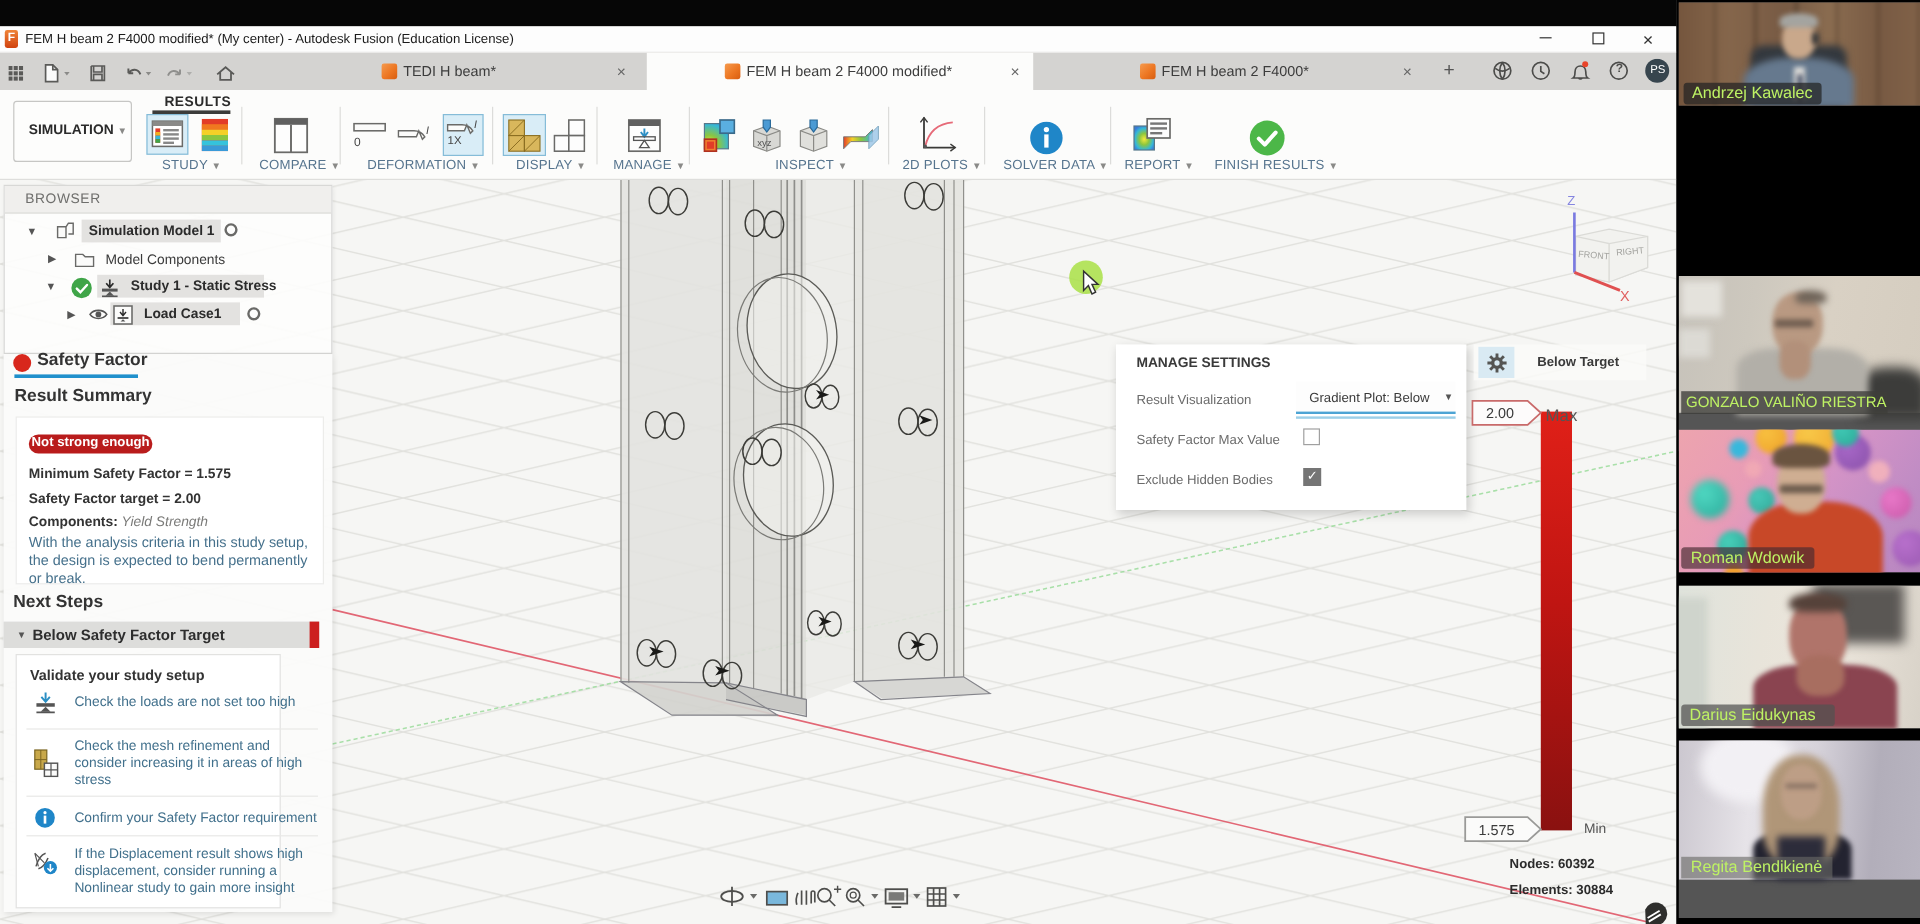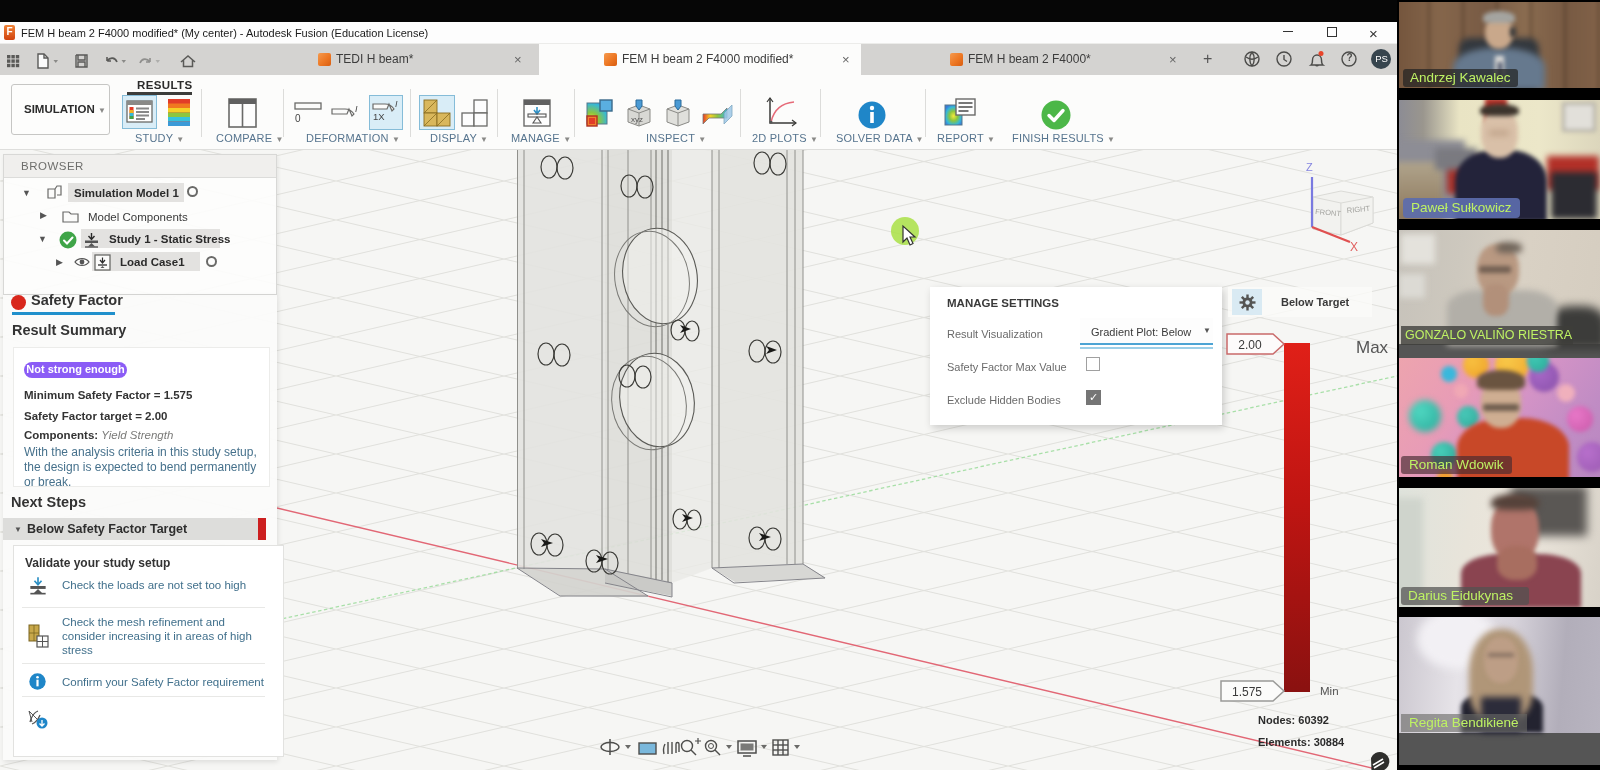--- a/index.html
+++ b/index.html
@@ -461,21 +461,21 @@
         </g>
           </g>
         <circle cx="8.5" cy="8.5" r="2.2" fill="#d9eaf3"></circle>
       </svg>
       <div style="position:absolute;left:1281px;top:146px;font-size:11px;font-weight:bold;color:#3a3a3a;">Below Target</div>
       <div style="position:absolute;left:1284px;top:193px;width:26px;height:349px;background:linear-gradient(180deg,#e02018 0%,#c01512 45%,#8a1110 100%);"></div>
       <svg class="abs" style="left:1226px;top:183px" width="60" height="22" viewBox="0 0 60 22">
         <path d="M1 1 h46 l11 10 -11 10 h-46 z" fill="#fdfbfb" stroke="#c96a6a" stroke-width="1.5"></path>
         <text x="24" y="15.5" font-size="12" fill="#3a3a3a" text-anchor="middle">2.00</text>
       </svg>
-      <div style="position:absolute;left:1356px;top:188px;font-size:17px;color:#555;">Max</div>
+      <div style="position:absolute;left:1288px;top:188px;font-size:14px;color:#555;">Max</div>
       <svg class="abs" style="left:1220px;top:530px" width="66" height="22" viewBox="0 0 66 22">
         <path d="M1 1 h52 l11 10 -11 10 h-52 z" fill="#fbfbfa" stroke="#9a9a98" stroke-width="1.5"></path>
         <text x="27" y="15.5" font-size="12" fill="#3a3a3a" text-anchor="middle">1.575</text>
       </svg>
       <div style="position:absolute;left:1320px;top:535px;font-size:11.5px;color:#555;">Min</div>
       <div style="position:absolute;left:1258px;top:564px;font-size:11px;font-weight:bold;color:#2b2b2b;">Nodes: 60392</div>
       <div style="position:absolute;left:1258px;top:586px;font-size:11px;font-weight:bold;color:#2b2b2b;">Elements: 30884</div>
     </div>
     <div id="panel">
 
@@ -527,33 +527,33 @@
         <div style="position:absolute;left:116px;top:101px;font-size:11.5px;font-weight:bold;color:#2b2b2b;">Load Case1</div>
         <div style="position:absolute;left:202px;top:101px;width:11px;height:11px;border:2px solid #6a6a68;border-radius:50%;"></div>
       </div>
 
       <div style="position:absolute;left:0;top:141px;width:274px;height:465px;background:rgba(251,251,250,0.95);box-shadow:1px 2px 5px rgba(0,0,0,0.1);"></div>
       <div style="position:absolute;left:8px;top:141px;width:15px;height:15px;background:#d8271c;border-radius:50%;"></div>
       <div style="position:absolute;left:28px;top:138px;font-size:14.5px;font-weight:600;color:#333;">Safety Factor</div>
       <div style="position:absolute;left:9px;top:158px;width:103px;height:2.5px;background:#2090cc;"></div>
       <div style="position:absolute;left:9px;top:168px;font-size:14.5px;font-weight:bold;color:#333;">Result Summary</div>
       <div style="position:absolute;left:10px;top:193px;width:257px;height:140px;background:#fff;border:1px solid #ececea;">
-        <div style="position:absolute;left:10px;top:14px;width:103px;height:16px;background:#8b5cf6;border-radius:8px;color:#fff;font-size:11px;font-weight:bold;text-align:center;line-height:15px;">Not strong enough</div>
+        <div style="position:absolute;left:10px;top:14px;width:103px;height:16px;background:#b91c1c;border-radius:8px;color:#fff;font-size:11px;font-weight:bold;text-align:center;line-height:15px;">Not strong enough</div>
         <div style="position:absolute;left:10px;top:41px;font-size:11.5px;font-weight:bold;color:#333;">Minimum Safety Factor = 1.575</div>
         <div style="position:absolute;left:10px;top:62px;font-size:11.5px;font-weight:bold;color:#333;">Safety Factor target = 2.00</div>
         <div style="position:absolute;left:10px;top:81px;font-size:11.5px;color:#333;"><b>Components:</b> <i style="color:#7a7a78;">Yield Strength</i></div>
         <div style="position:absolute;left:10px;top:97px;width:250px;font-size:12px;line-height:15px;color:#46718c;">With the analysis criteria in this study setup,<br>the design is expected to bend permanently<br>or break.</div>
       </div>
       <div style="position:absolute;left:8px;top:340px;font-size:14.5px;font-weight:bold;color:#333;">Next Steps</div>
       <div style="position:absolute;left:0;top:364px;width:263px;height:22px;background:#dddddb;">
         <div style="position:absolute;left:11px;top:7px;color:#555;font-size:8px;">▼</div>
         <div style="position:absolute;left:24px;top:4px;font-size:12.5px;font-weight:bold;color:#2e2e2e;">Below Safety Factor Target</div>
         <div style="position:absolute;right:0;top:0;width:8px;height:22px;background:#cc1f1f;"></div>
       </div>
-      <div style="position:absolute;left:10px;top:391px;width:271px;height:212px;background:#fff;border:1px solid #e2e2e0;">
+      <div style="position:absolute;left:10px;top:391px;width:221px;height:212px;background:#fff;border:1px solid #e2e2e0;">
         <div style="position:absolute;left:11px;top:10px;font-size:12px;font-weight:bold;color:#333;">Validate your study setup</div>
         <svg class="abs" style="left:14px;top:30px" width="20" height="20" viewBox="0 0 17 17">
           <path d="M8.5 1 v6 m-3 -3 l3 3.5 3 -3.5" stroke="#2b8fc4" stroke-width="1.4" fill="none"></path>
           <rect x="2" y="8.5" width="13" height="2.5" fill="#555"></rect>
           <path d="M5 14.5 l3.5 -3.5 3.5 3.5 z" fill="#555"></path>
           <line x1="2" y1="15" x2="15" y2="15" stroke="#555" stroke-width="1.4"></line>
         </svg>
         <div style="position:absolute;left:48px;top:33px;width:230px;font-size:11.5px;color:#41708c;white-space:nowrap;">Check the loads are not set too high</div>
         <div style="position:absolute;left:8px;top:61px;width:243px;height:1px;background:#e8e8e6;"></div>
         <svg class="abs" style="left:14px;top:78px" width="22" height="24" viewBox="0 0 22 24">
@@ -572,55 +572,40 @@
           <circle cx="14" cy="7" r="2.2" fill="#fff"></circle>
         </svg>
         <div style="position:absolute;left:48px;top:130px;width:225px;white-space:nowrap;font-size:11.5px;color:#41708c;">Confirm your Safety Factor requirement</div>
         <div style="position:absolute;left:8px;top:150px;width:243px;height:1px;background:#e8e8e6;"></div>
         <svg class="abs" style="left:14px;top:162px" width="22" height="22" viewBox="0 0 22 22">
           <path d="M2 14 C4 7 7 4 10 3 M4 16 c3 -1 6 -4 8 -9" fill="none" stroke="#555" stroke-width="1.3"></path>
           <path d="M1 3 l3 11 M1 3 l8 8" stroke="#555" stroke-width="1" fill="none"></path>
           <circle cx="14" cy="15" r="5.5" fill="#1f86c8"></circle>
           <path d="M14 12 v6 m-2.5 -2.5 l2.5 2.5 2.5 -2.5" stroke="#fff" stroke-width="1.3" fill="none"></path>
         </svg>
+        <div style="position:absolute;left:48px;top:159px;width:222px;font-size:11.5px;line-height:14px;color:#41708c;">If the Displacement result shows high<br>displacement, consider running a<br>Nonlinear study to gain more insight</div>
       </div>
     </div>
   </div>
   <div id="sidebar" style="position:absolute;left:1397px;top:0;width:203px;height:770px;background:#000;"></div>
 
   <div class="vtile" style="top:2px;height:86px;">
     <div class="abs blur2" style="left:-5px;top:-5px;width:211px;height:96px;background:
       repeating-linear-gradient(90deg, rgba(42,28,16,0.4) 0 2px, rgba(0,0,0,0) 2px 34px),
       linear-gradient(90deg,#73543c,#85664b 22%,#775a44 45%,#8a6c50 62%,#785a43 82%,#826349);"></div>
     <div class="abs blur3" style="left:60px;top:36px;width:80px;height:52px;background:#33383e;border-radius:10px;"></div>
     <div class="abs blur3" style="left:54px;top:46px;width:92px;height:42px;background:#66798e;border-radius:45% 45% 0 0;"></div>
     <div class="abs blur2" style="left:96px;top:54px;width:9px;height:28px;background:linear-gradient(180deg,#e4e2de,#c8c6c2);"></div>
     <div class="abs blur2" style="left:99px;top:60px;width:4px;height:24px;background:#3a4560;"></div>
     <div class="abs blur2" style="left:86px;top:14px;width:28px;height:33px;background:#c9a88b;border-radius:46%;"></div>
     <div class="abs blur2" style="left:84px;top:9px;width:32px;height:12px;background:#a4a4a0;border-radius:50% 50% 20% 20%;"></div>
     <div class="abs blur2" style="left:111px;top:25px;width:6px;height:10px;background:#3a3a3a;border-radius:2px;"></div>
     <div class="nametag" style="left:4px;top:67px;background:rgba(35,35,35,0.72);padding:1px 7px 2px 7px;border-radius:3px;">Andrzej Kawalec</div>
   </div>
 
-  <div class="vtile" style="top:100px;height:119px;">
-    <div class="abs" style="left:0;top:0;width:201px;height:119px;background:linear-gradient(90deg,#8c8c94 0%,#9a968e 12%,#e9e4c4 30%,#ece7c9 70%,#dcd6bc 100%);"></div>
-    <div class="abs blur3" style="left:-4px;top:40px;width:70px;height:80px;background:#8d8d95;"></div>
-    <div class="abs blur3" style="left:-4px;top:62px;width:48px;height:60px;background:linear-gradient(180deg,#b0a48c,#8a7458);"></div>
-    <div class="abs blur2" style="left:86px;top:-2px;width:22px;height:26px;background:#b43028;"></div>
-    <div class="abs blur2" style="left:163px;top:2px;width:34px;height:30px;background:#e2e0da;border:3px solid #b8b4aa;"></div>
-    <div class="abs blur3" style="left:48px;top:58px;width:34px;height:36px;background:#a83028;"></div>
-    <div class="abs blur3" style="left:148px;top:56px;width:52px;height:34px;background:#b23028;"></div>
-    <div class="abs blur3" style="left:152px;top:72px;width:46px;height:47px;background:#2c2c32;"></div>
-    <div class="abs blur3" style="left:36px;top:48px;width:42px;height:22px;background:#7a7a80;"></div>
-    <div class="abs blur2" style="left:56px;top:50px;width:92px;height:72px;background:#23233a;border-radius:42% 42% 0 0;"></div>
-    <div class="abs blur2" style="left:82px;top:8px;width:37px;height:50px;background:#d9c0a8;border-radius:45%;"></div>
-    <div class="abs blur2" style="left:81px;top:4px;width:39px;height:12px;background:#3c342c;border-radius:50% 50% 30% 30%;"></div>
-    <div class="abs blur3" style="left:90px;top:30px;width:20px;height:6px;background:rgba(160,125,100,0.4);"></div>
-    <div class="nametag" style="left:4px;top:98px;background:rgba(92,108,172,0.92);padding:2px 8px 3px 8px;border-radius:4px;">Paweł Sułkowicz</div>
-  </div>
 
   <div class="vtile" style="top:230px;height:146px;">
     <div class="abs" style="left:0;top:0;width:201px;height:114px;background:linear-gradient(100deg,#c6c2ba 0%,#cdc8be 30%,#d9d1c4 60%,#d5cdc0 100%);"></div>
     <div class="abs blur3" style="left:2px;top:4px;width:34px;height:30px;background:#e4e2dc;"></div>
     <div class="abs blur3" style="left:0px;top:44px;width:26px;height:24px;background:#dcdad4;"></div>
     <div class="abs blur5" style="left:148px;top:76px;width:60px;height:44px;background:#3c3c3a;border-radius:40% 40% 0 0;"></div>
     <div class="abs blur3" style="left:48px;top:60px;width:110px;height:56px;background:#b2afa8;border-radius:30% 30% 0 0;"></div>
     <div class="abs blur2" style="left:78px;top:14px;width:42px;height:52px;background:#b99982;border-radius:45%;"></div>
     <div class="abs blur3" style="left:97px;top:12px;width:26px;height:11px;background:#6e6358;border-radius:50% 50% 30% 30%;"></div>
     <div class="abs blur2" style="left:80px;top:36px;width:32px;height:7px;background:rgba(45,40,35,0.5);border-radius:2px;"></div>

